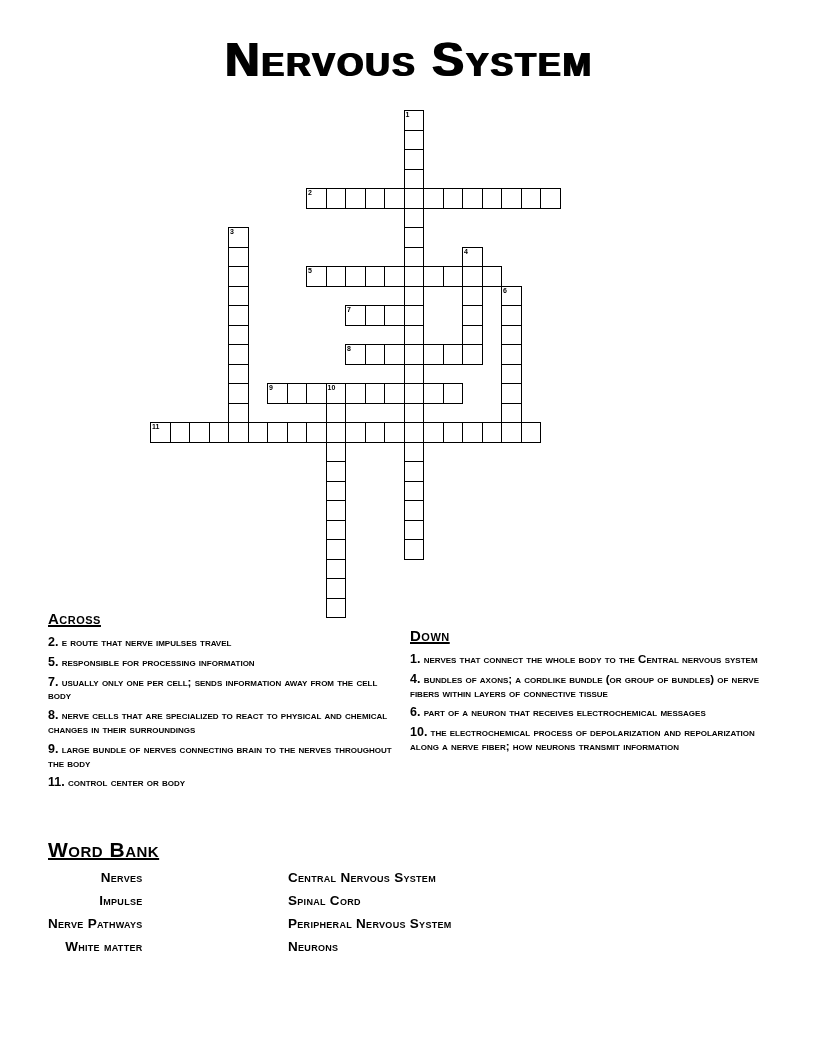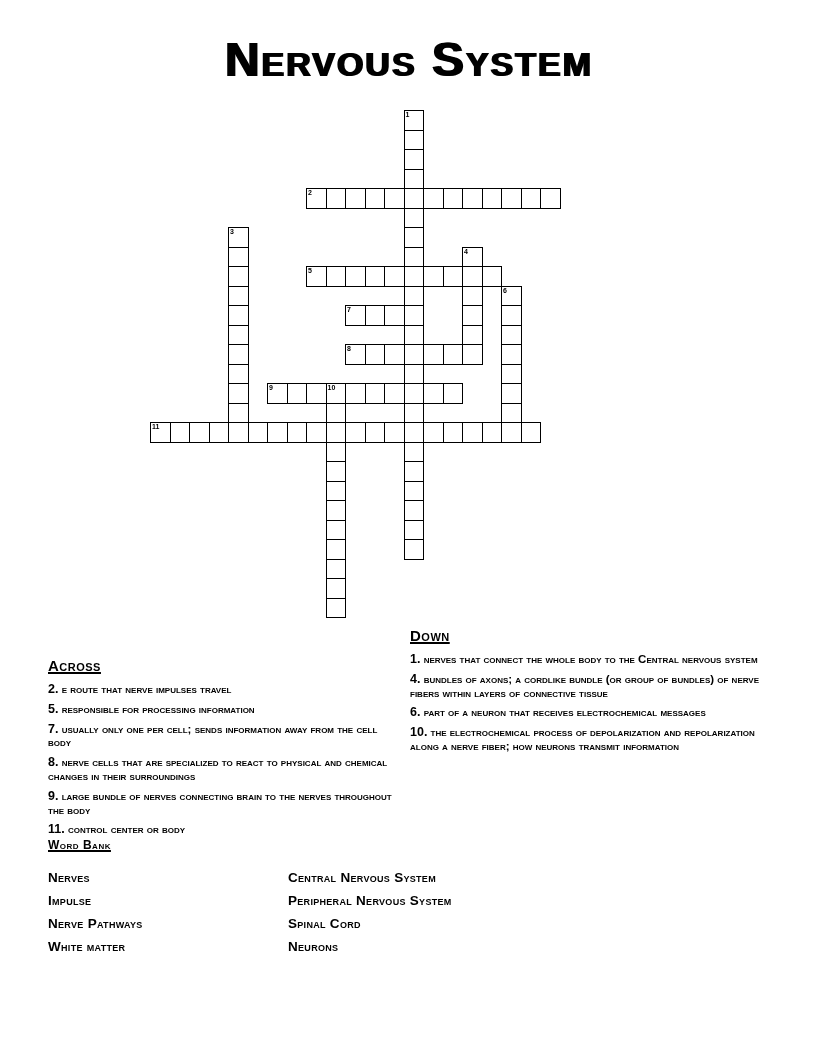--- a/index.html
+++ b/index.html
@@ -22,29 +22,29 @@
   .clues{position:absolute;}
   .clues h2{
     margin:0 0 9px 0;font-size:15px;font-weight:bold;font-variant:small-caps;
     letter-spacing:.5px;text-decoration:underline;text-decoration-thickness:2px;
   }
   .clue{
     font-size:11.5px;line-height:13.8px;font-weight:bold;font-variant:small-caps;
     margin:0 0 6px 0;
   }
   .clue .num{font-size:12.5px;}
-  .clues-across{left:48px;top:657px;width:345px;}
+  .clues-across{left:48px;top:610px;width:345px;}
   .clues-down{left:410px;top:627px;width:368px;}
   .word-bank{position:absolute;left:48px;top:838px;width:740px;height:120px;}
   .word-bank h2{
-    margin:0;font-size:12px;font-weight:bold;font-variant:small-caps;
+    margin:0;font-size:21px;font-weight:bold;font-variant:small-caps;
     letter-spacing:.5px;text-decoration:underline;text-decoration-thickness:2px;
   }
   .wb-col{position:absolute;top:28px;}
-  .wb-col-1{left:0;}
+  .wb-col-1{left:0;text-align:right;}
   .wb-col-2{left:240px;}
   .wb-col-3{left:480px;}
   .wb-word{font-size:13.5px;line-height:23px;font-weight:bold;font-variant:small-caps;letter-spacing:.3px;}
 </style>
 </head>
 <body>
 
 <div class="page">
 
   <h1 class="title">Nervous System</h1>
@@ -207,19 +207,19 @@
   <section class="word-bank">
     <h2>Word Bank</h2>
     <div class="wb-col wb-col-1">
       <div class="wb-word">Nerves</div>
       <div class="wb-word">Impulse</div>
       <div class="wb-word">Nerve Pathways</div>
       <div class="wb-word">White matter</div>
     </div>
     <div class="wb-col wb-col-2">
       <div class="wb-word">Central Nervous System</div>
+      <div class="wb-word">Spinal Cord</div>
       <div class="wb-word">Peripheral Nervous System</div>
-      <div class="wb-word">Spinal Cord</div>
       <div class="wb-word">Neurons</div>
     </div>
   </section>
 
 </div>
 
 </body></html>

